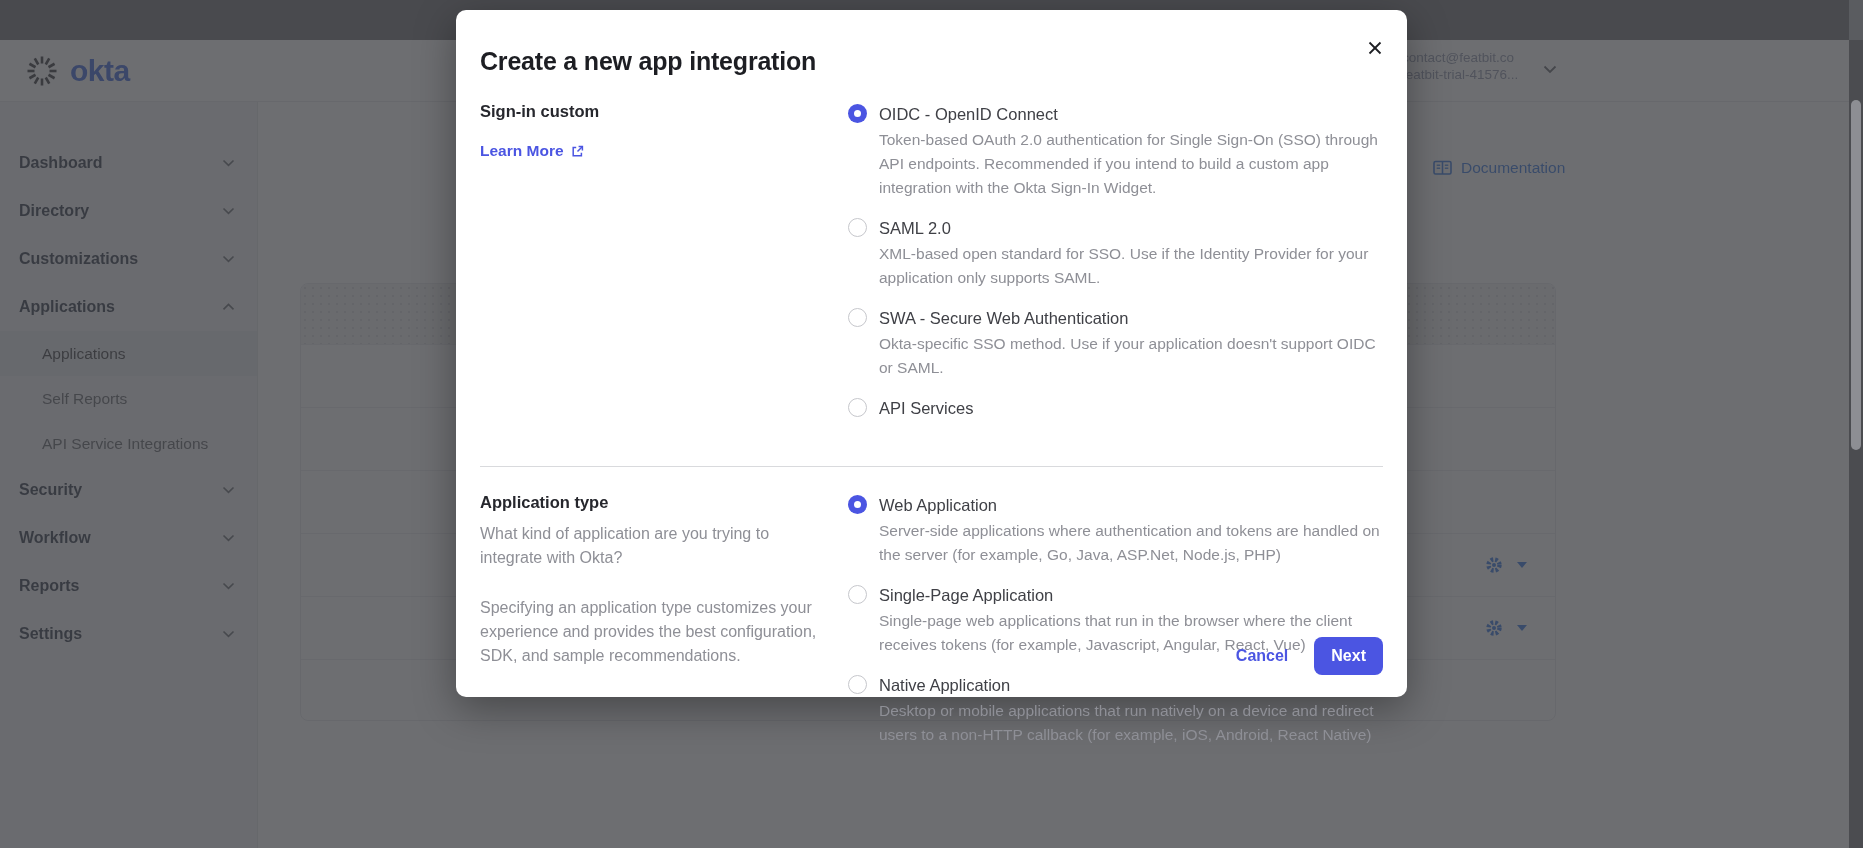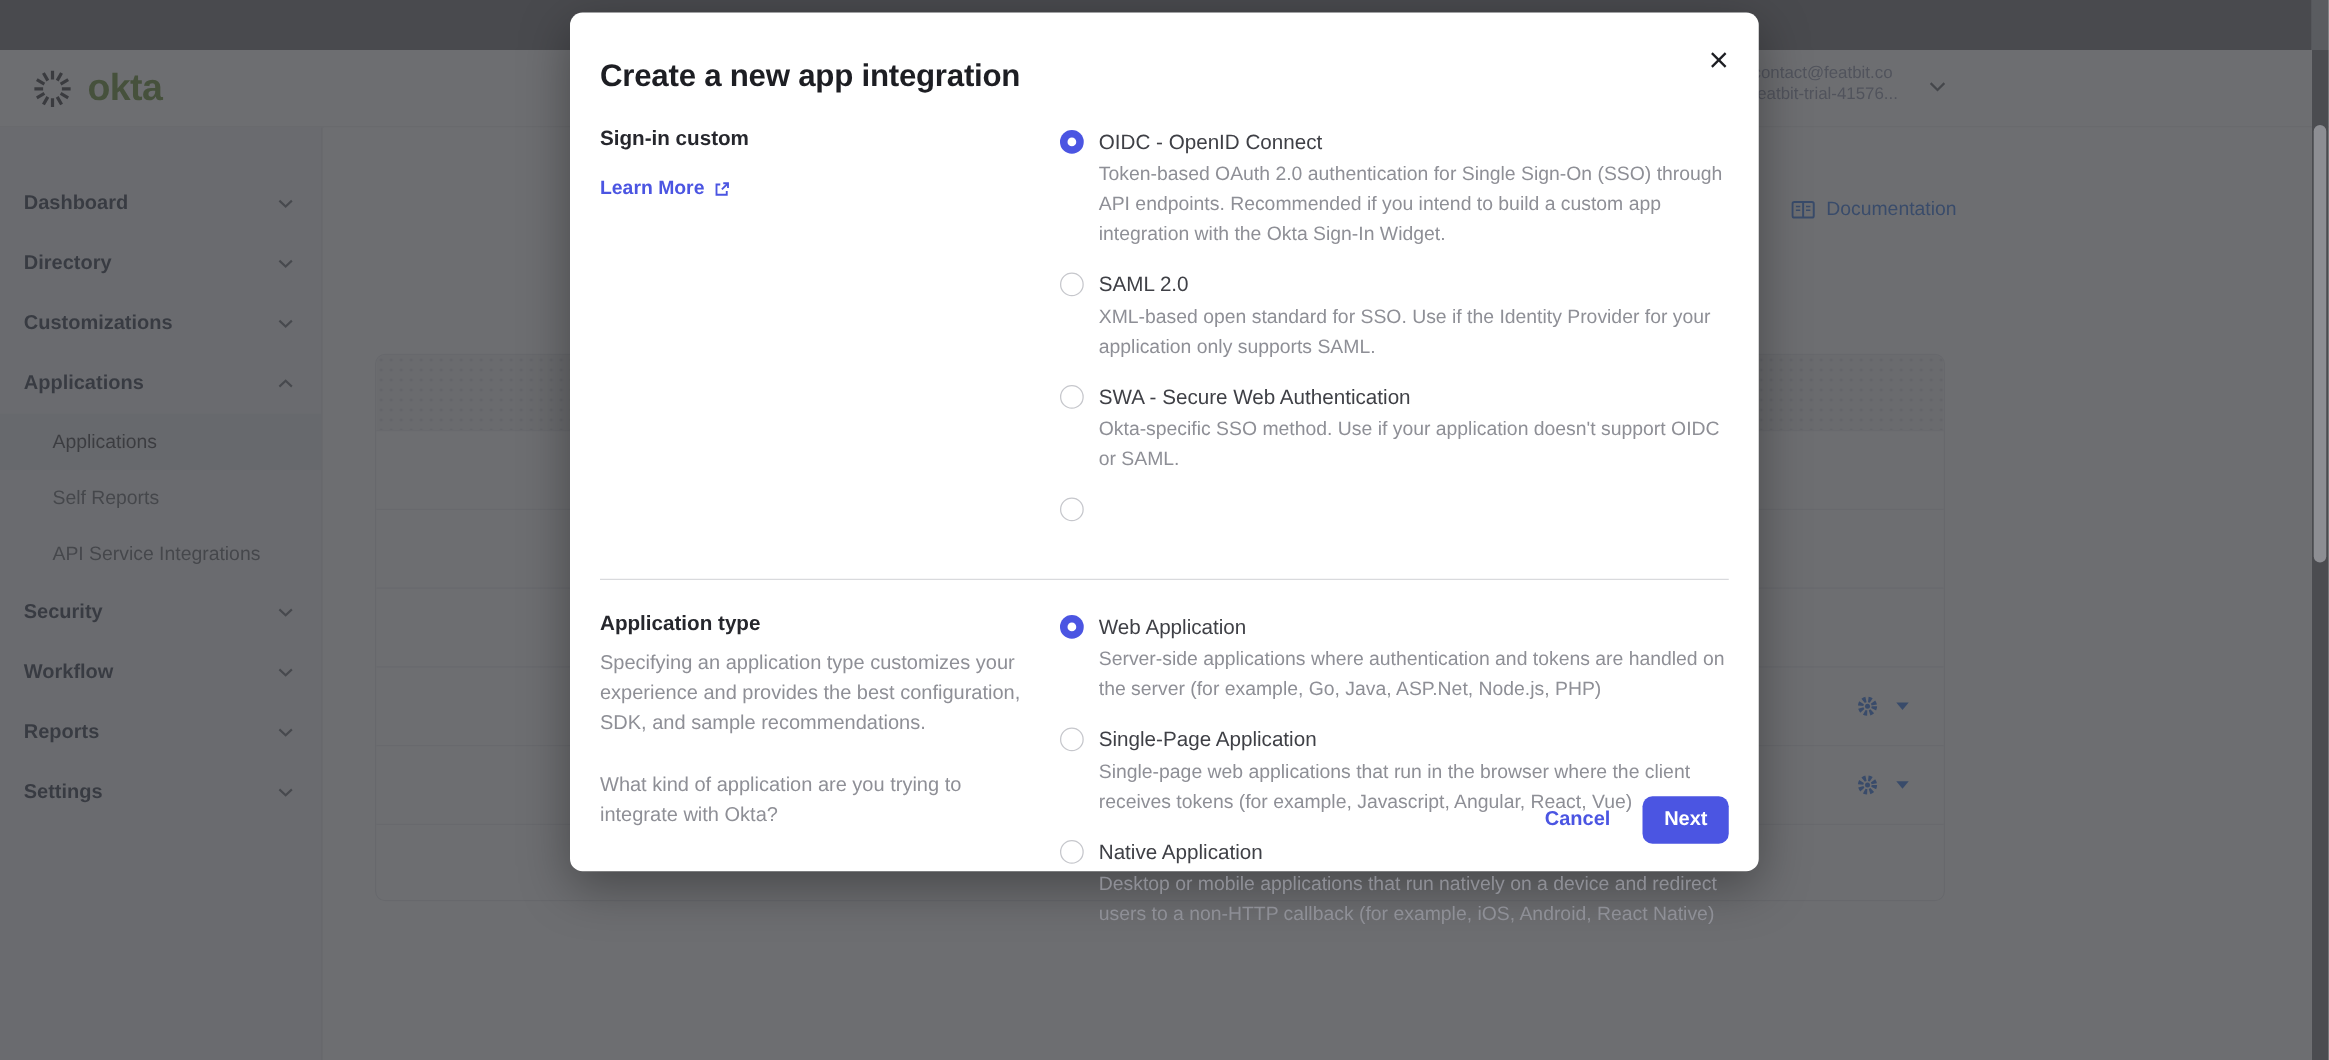--- a/index.html
+++ b/index.html
@@ -5,21 +5,21 @@
   * { margin:0; padding:0; box-sizing:border-box; }
   html,body { width:1863px; height:848px; overflow:hidden; font-family:"Liberation Sans", sans-serif; background:#fff; }
   .page { position:absolute; inset:0; z-index:1; background:#fff; }
 
   
   .banner { position:absolute; left:0; top:0; width:100%; height:40px; background:#5a5c60; }
 
   
   .header { position:absolute; left:0; top:40px; width:100%; height:62px; background:#fff; border-bottom:1px solid #e3e4e8; }
   .logo { position:absolute; left:24px; top:13px; display:flex; align-items:center; gap:10px; }
-  .logo-word { font-size:30px; font-weight:700; color:#4d7c0f; letter-spacing:-0.5px; }
+  .logo-word { font-size:30px; font-weight:700; color:#1d4ed8; letter-spacing:-0.5px; }
   .account { position:absolute; left:1402px; top:9px; font-size:13.5px; line-height:17px; color:#7e86a0; }
   .account-chevron { position:absolute; left:1543px; top:25px; }
 
   
   .sidebar { position:absolute; left:0; top:102px; bottom:0; width:258px; background:#f1f2f4; border-right:1px solid #e0e1e4; padding-top:37px; }
   .nav-item { height:48px; display:flex; align-items:center; justify-content:space-between; padding:0 22px 0 19px; font-size:16px; font-weight:600; color:#0f172a; cursor:pointer; }
   .nav-sub { height:45px; display:flex; align-items:center; padding-left:42px; font-size:15.5px; color:#4b4d55; cursor:pointer; }
   .nav-sub.active { background:#e4e6ea; color:#1d1e23; }
 
   
@@ -239,32 +239,33 @@
       <div class="opt">
         <span class="radio"></span>
         <div>
           <div class="opt-label">SWA - Secure Web Authentication</div>
           <div class="opt-desc">Okta-specific SSO method. Use if your application doesn't support OIDC or SAML.</div>
         </div>
       </div>
       <div class="opt">
         <span class="radio"></span>
         <div>
+          <div class="opt-label">API Services</div>
         </div>
       </div>
     </div>
   </div>
 
   <hr class="divider">
 
   <div class="section">
     <div class="col-left">
       <div class="section-heading">Application type</div>
+      <div class="helper">What kind of application are you trying to integrate with Okta?</div>
       <div class="helper">Specifying an application type customizes your experience and provides the best configuration, SDK, and sample recommendations.</div>
-      <div class="helper">What kind of application are you trying to integrate with Okta?</div>
     </div>
     <div class="col-right">
       <div class="opt">
         <span class="radio sel"></span>
         <div>
           <div class="opt-label">Web Application</div>
           <div class="opt-desc">Server-side applications where authentication and tokens are handled on the server (for example, Go, Java, ASP.Net, Node.js, PHP)</div>
         </div>
       </div>
       <div class="opt">

